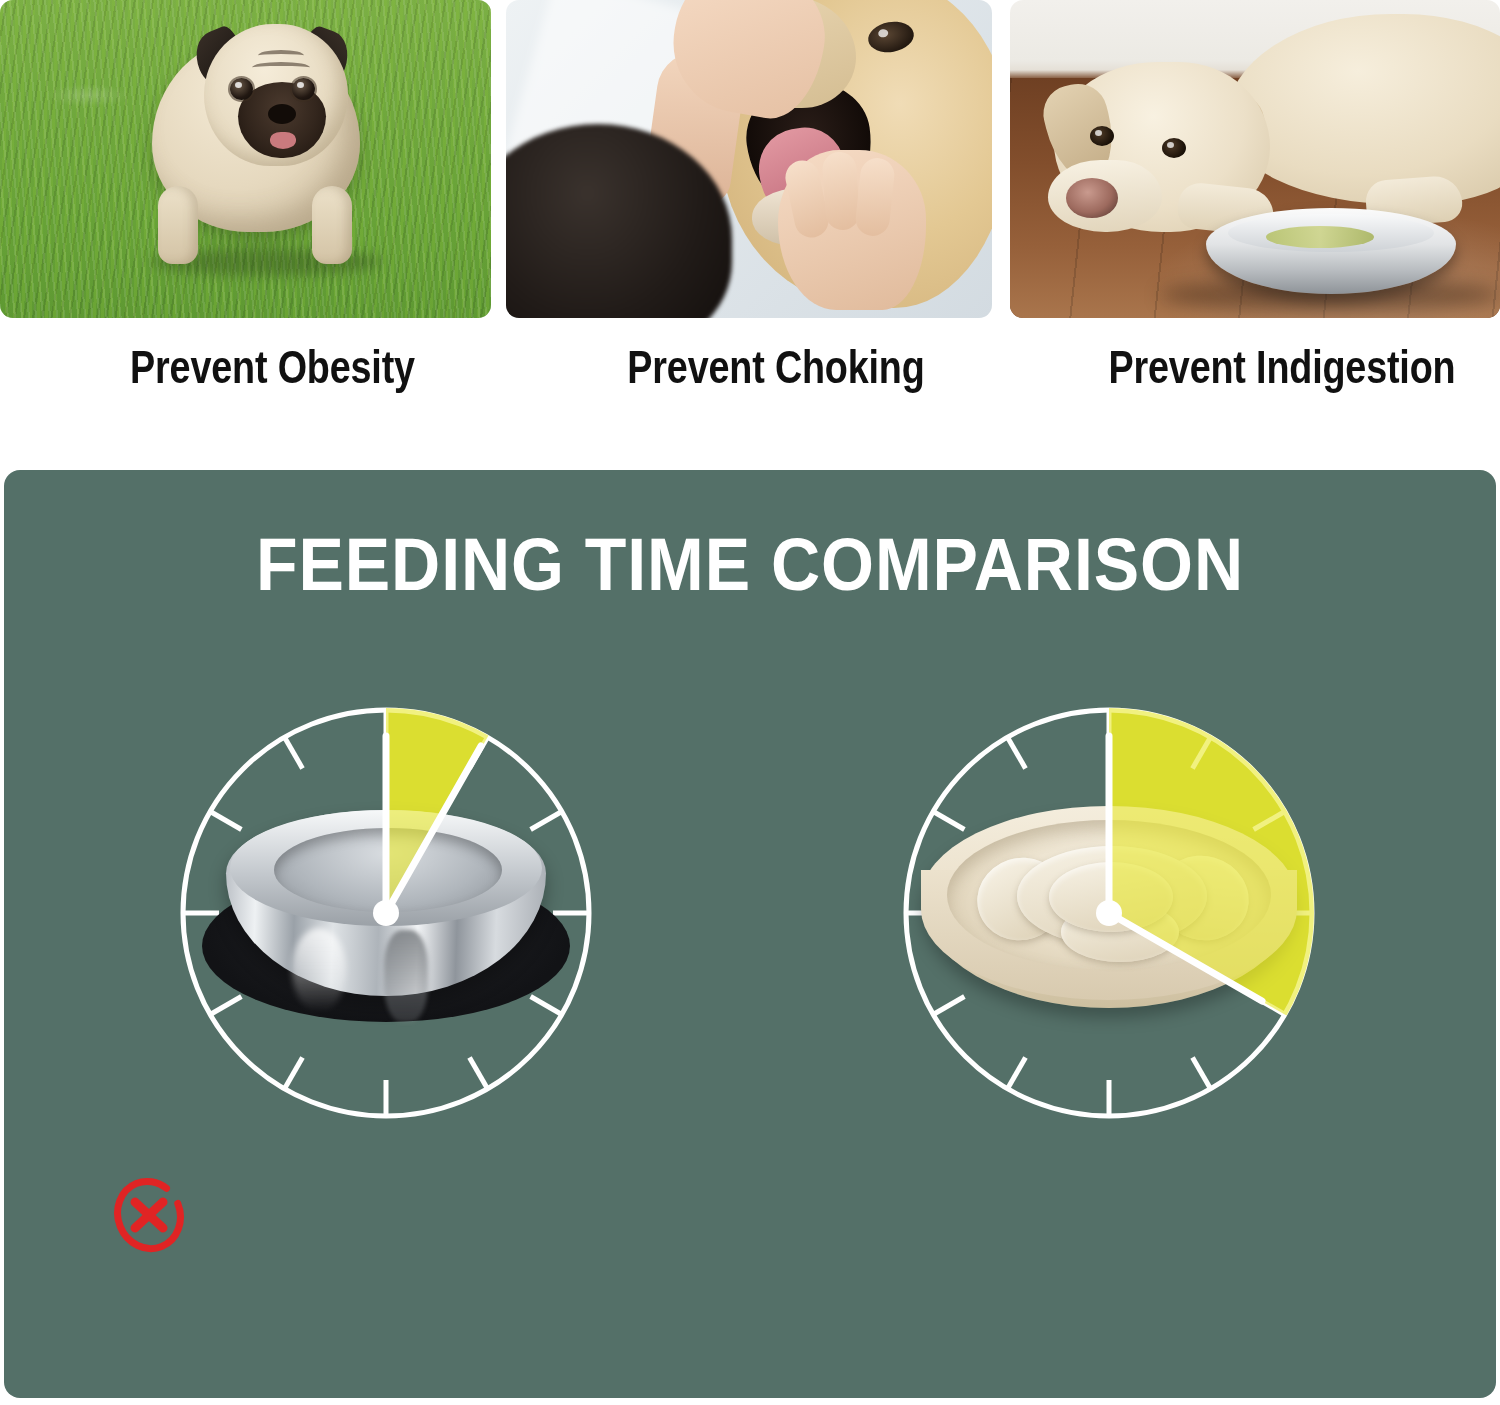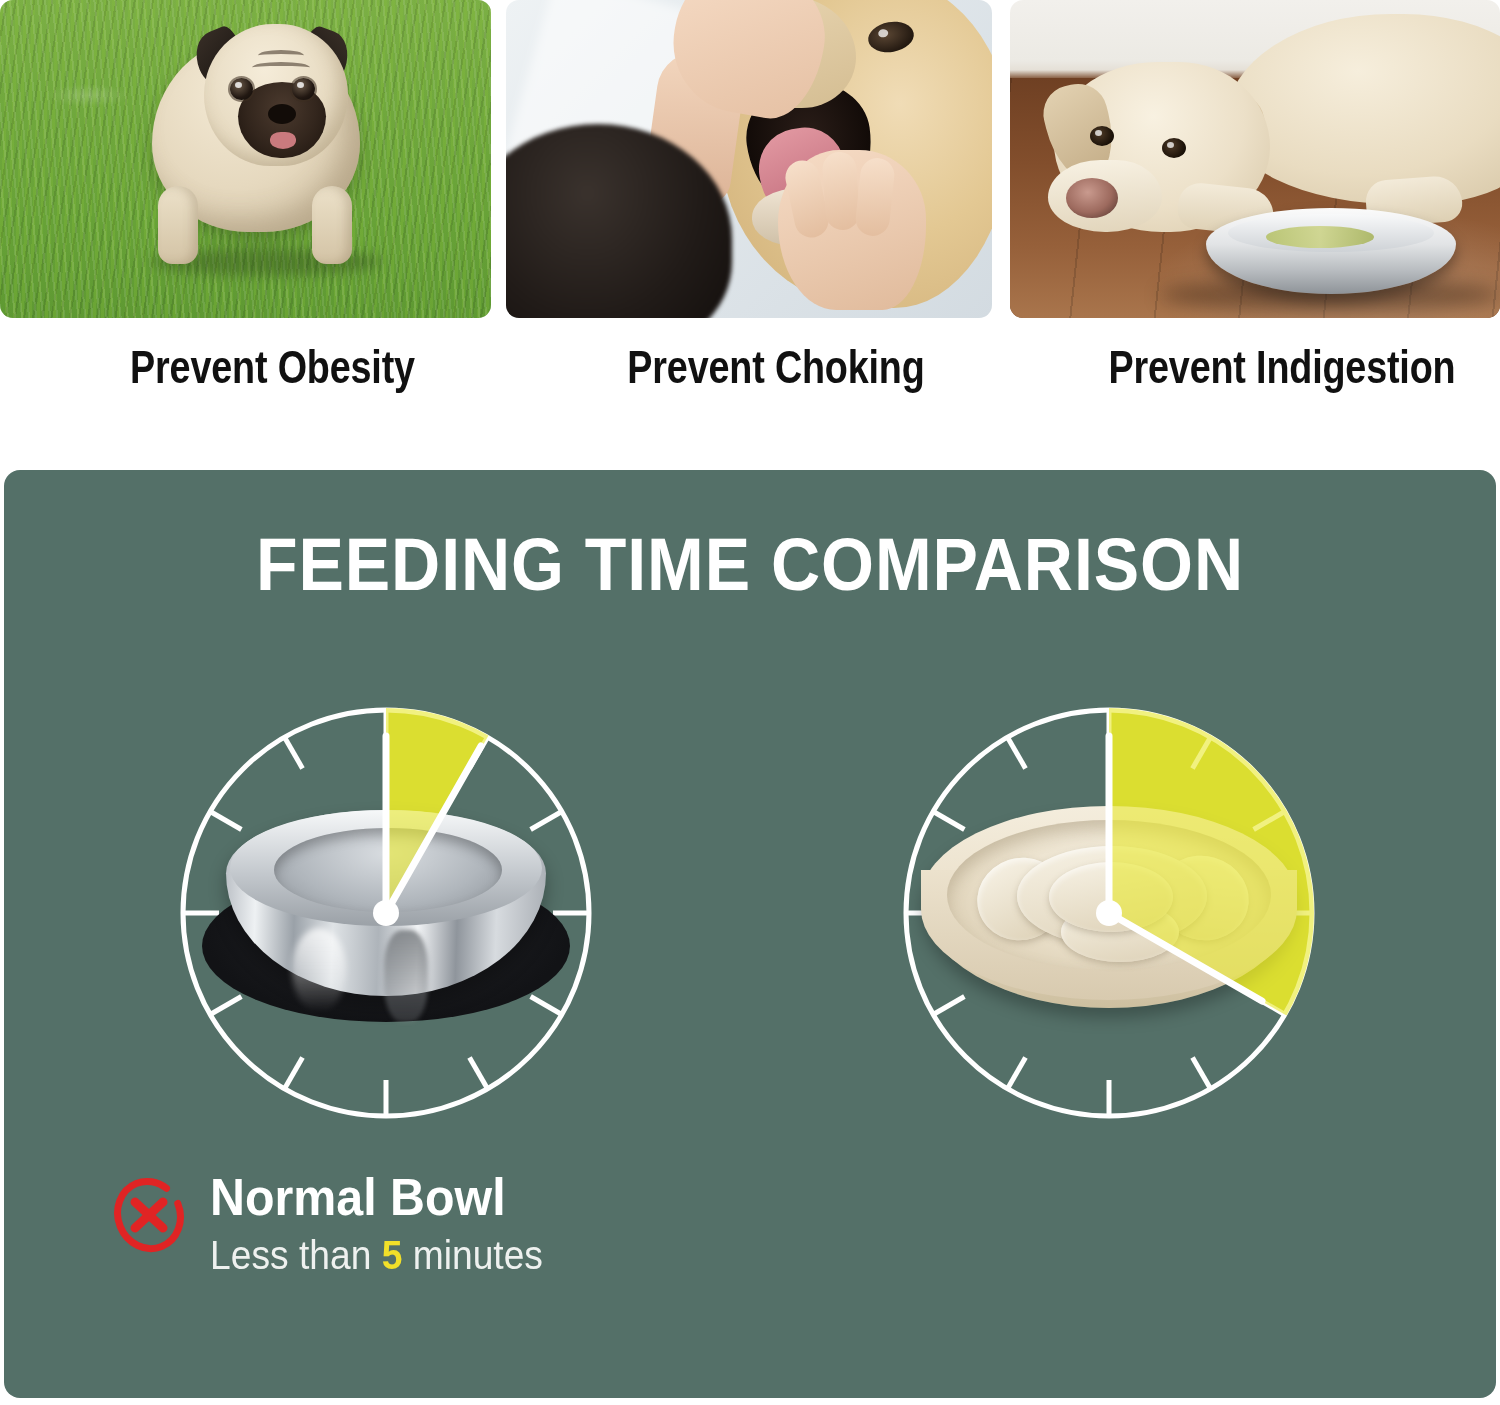--- a/index.html
+++ b/index.html
@@ -405,22 +405,18 @@
     </div>
 
     <div class="label-row">
 
       <div class="label-block left">
         <svg class="mark-icon" viewBox="0 0 78 78">
           <ellipse cx="39" cy="39" rx="31" ry="34" fill="none" stroke="#e02424" stroke-width="7" stroke-linecap="round" stroke-dasharray="185 26" transform="rotate(-22 39 39)"></ellipse>
           <path d="M25,26 L53,52" stroke="#e02424" stroke-width="9" stroke-linecap="round" fill="none"></path>
           <path d="M53,26 L25,52" stroke="#e02424" stroke-width="9" stroke-linecap="round" fill="none"></path>
         </svg>
-        <div class="label-text">
-          <div class="label-title">Normal Bowl</div>
-          <div class="label-sub"><span>Less than </span><span class="hl">5</span><span> minutes</span></div>
-        </div>
       </div>
 
 
     </div>
   </div>
 </div>
 
 </body></html>

